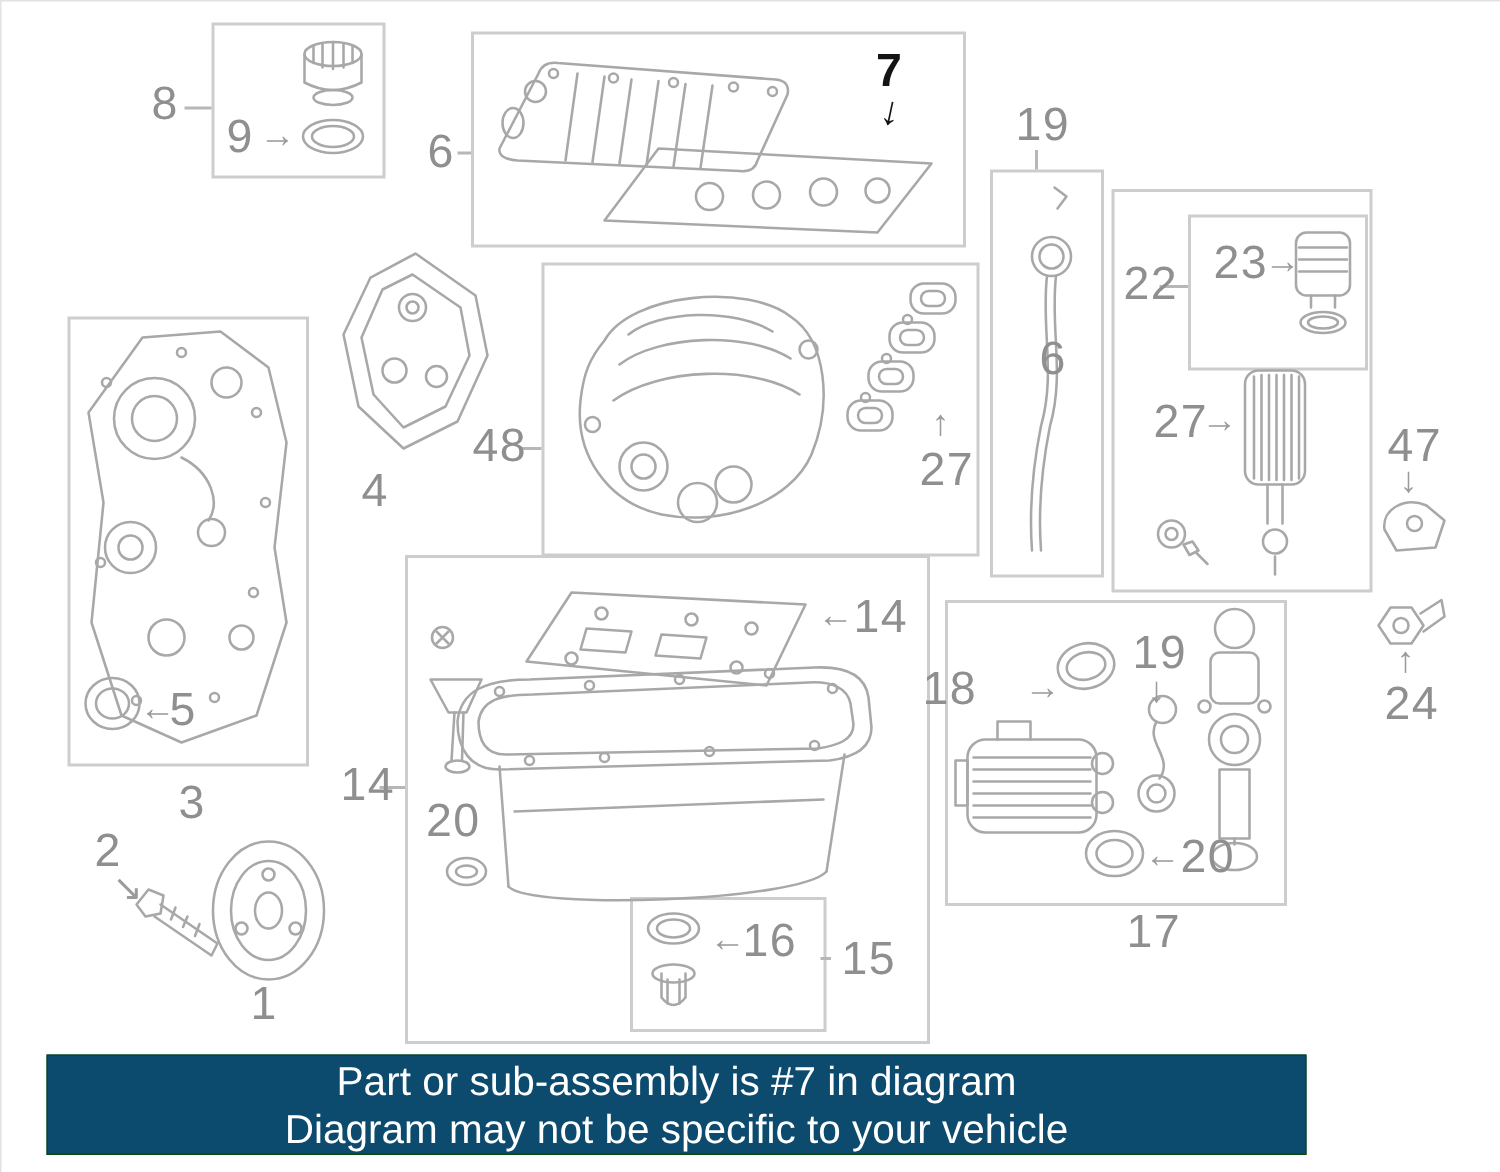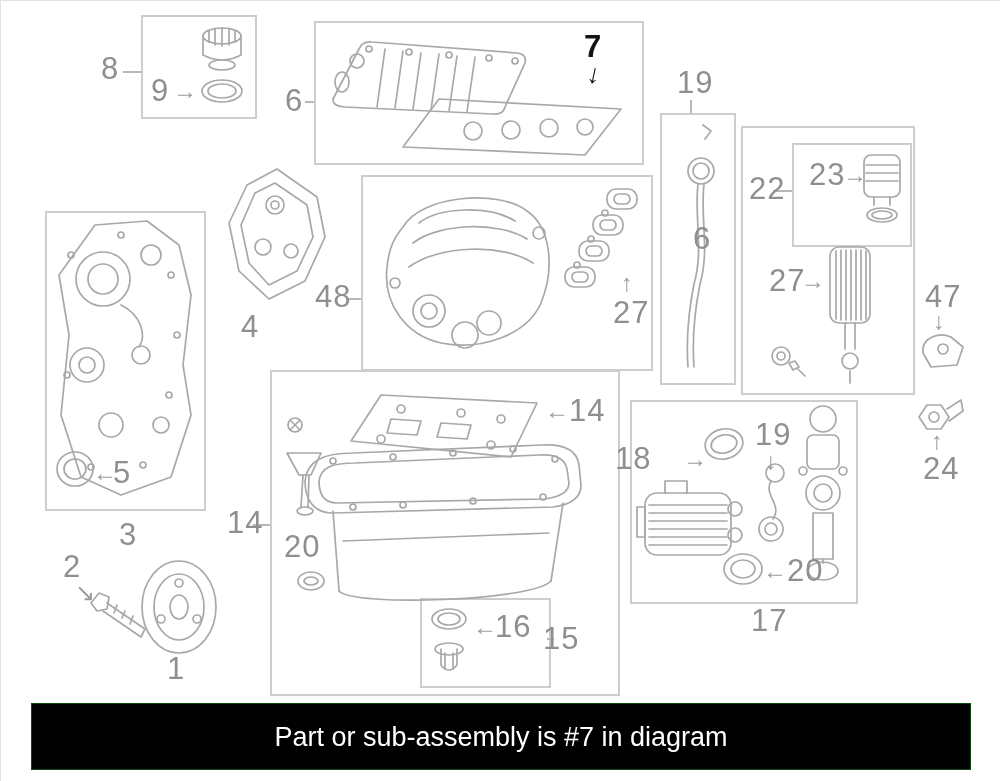--- a/index.html
+++ b/index.html
@@ -16,22 +16,22 @@
   .callout.hl{color:#141414;font-weight:700;}
   .arr{position:absolute;font-size:24px;line-height:1;color:#9b9b9b;user-select:none;}
   .arr.hl{color:#141414;font-weight:700;font-size:27px;}
   .tick{position:absolute;background:#b7b7b7;}
   .art{position:absolute;}
   .art svg{display:block;}
   .art path,.art circle,.art ellipse,.art rect,.art polygon,.art line{
     fill:none;stroke:#a8a8a8;stroke-width:1.7;stroke-linejoin:round;stroke-linecap:round;
   }
   .banner{
-    position:absolute;left:30px;top:702px;width:940px;height:67px;
-    background:#000000;border:1px solid #0d4a0d;box-sizing:border-box;
+    position:absolute;left:30px;top:702px;width:840px;height:67px;
+    background:#0c4a6e;border:1px solid #0d4a0d;box-sizing:border-box;
     display:flex;flex-direction:column;align-items:center;justify-content:center;
     color:#ffffff;font-size:27px;line-height:32px;text-align:center;
   }
 </style>
 </head>
 <body>
 
 <div class="stage">
 
   <div class="box" style="left:140px;top:14px;width:112px;height:100px"></div>
@@ -379,33 +379,34 @@
   <span class="arr" style="left:74px;top:580px">↘</span>
 
   <span class="callout" style="left:166px;top:652px">1</span>
 
   <span class="callout" style="left:226px;top:506px">14</span>
   <span class="callout" style="left:283px;top:530px">20</span>
 
   <span class="callout" style="left:568px;top:394px">14</span>
   <span class="arr" style="left:544px;top:398px">←</span>
 
-  <span class="callout" style="left:542px;top:622px">15</span>
+  <span class="callout" style="left:560px;top:622px">15</span>
 
   <span class="callout" style="left:494px;top:610px">16</span>
   <span class="arr" style="left:472px;top:614px">←</span>
 
   <span class="callout" style="left:614px;top:442px">18</span>
   <span class="arr" style="left:682px;top:446px">→</span>
 
   <span class="callout" style="left:754px;top:418px">19</span>
   <span class="arr" style="left:764px;top:448px">↓</span>
 
   <span class="callout" style="left:786px;top:554px">20</span>
   <span class="arr" style="left:762px;top:558px">←</span>
 
   <span class="callout" style="left:750px;top:604px">17</span>
 
   <div class="banner">
     <div>Part or sub-assembly is #7 in diagram</div>
+    <div>Diagram may not be specific to your vehicle</div>
   </div>
 
 </div>
 
 </body></html>

